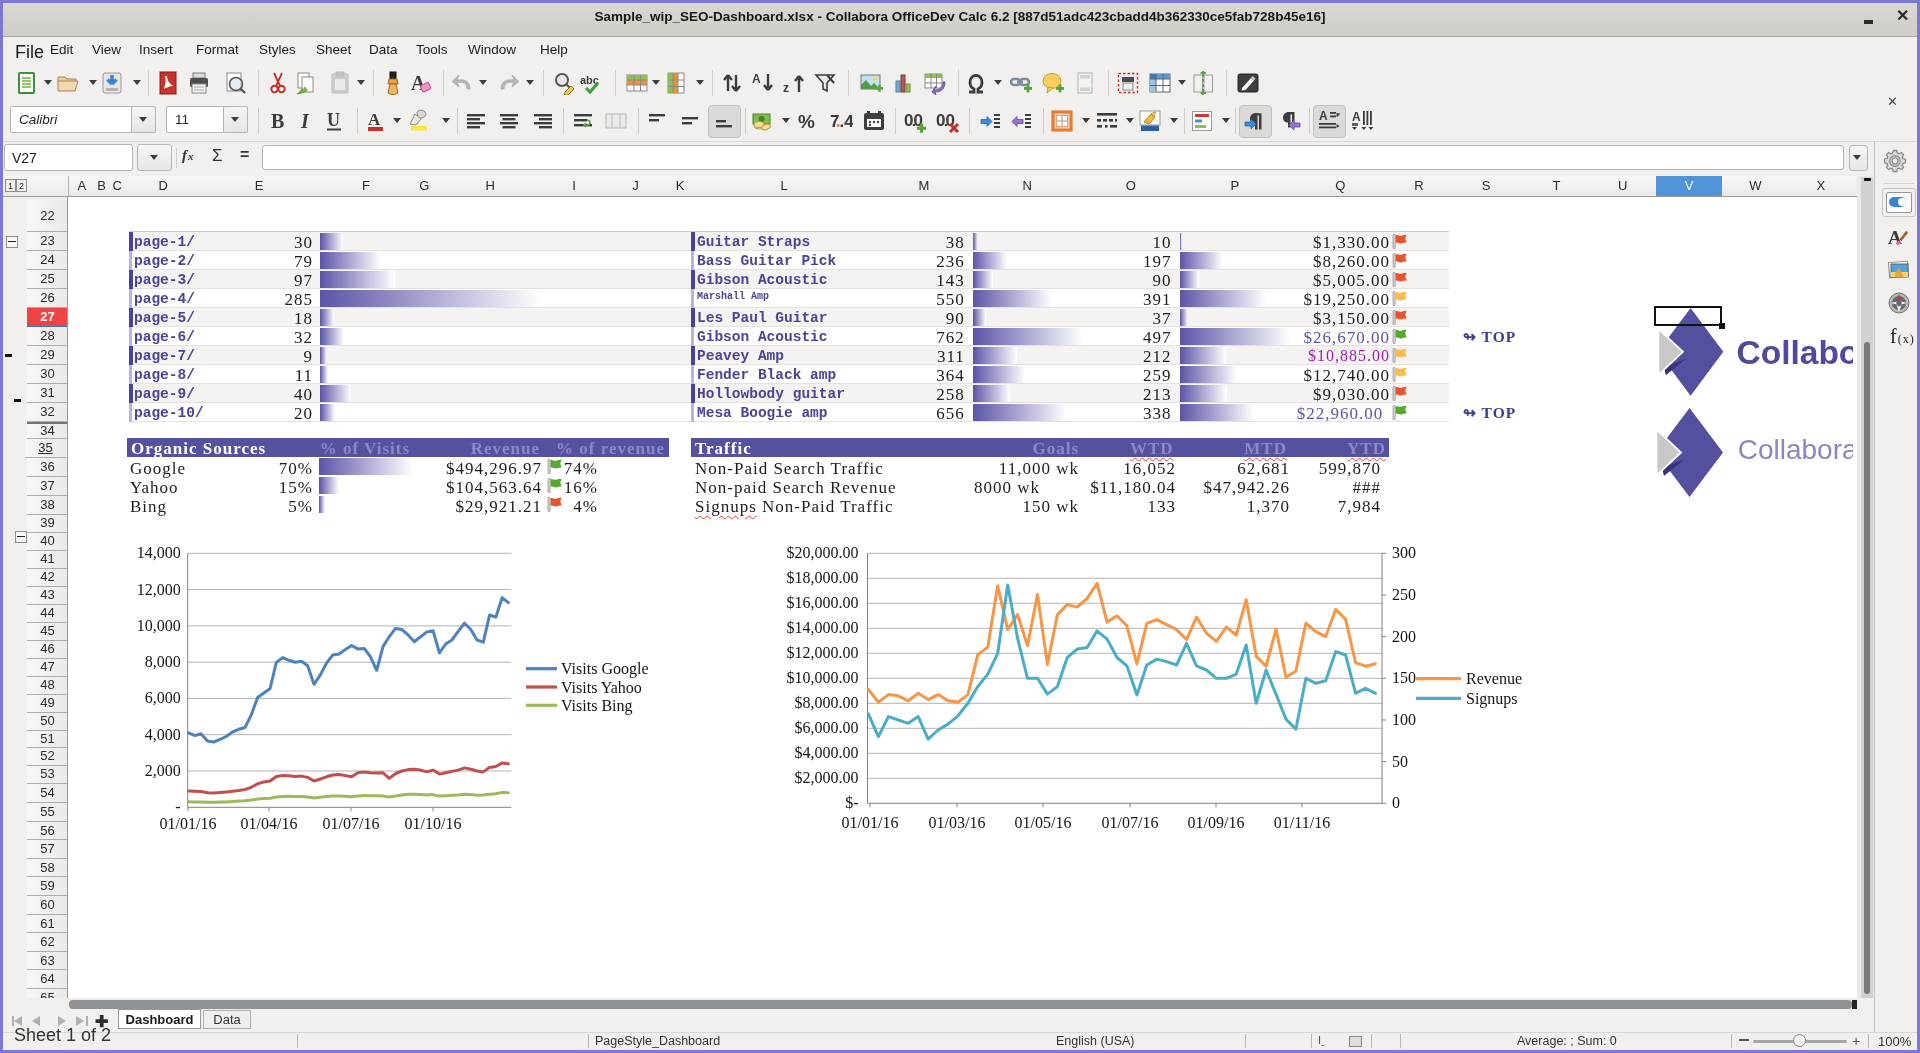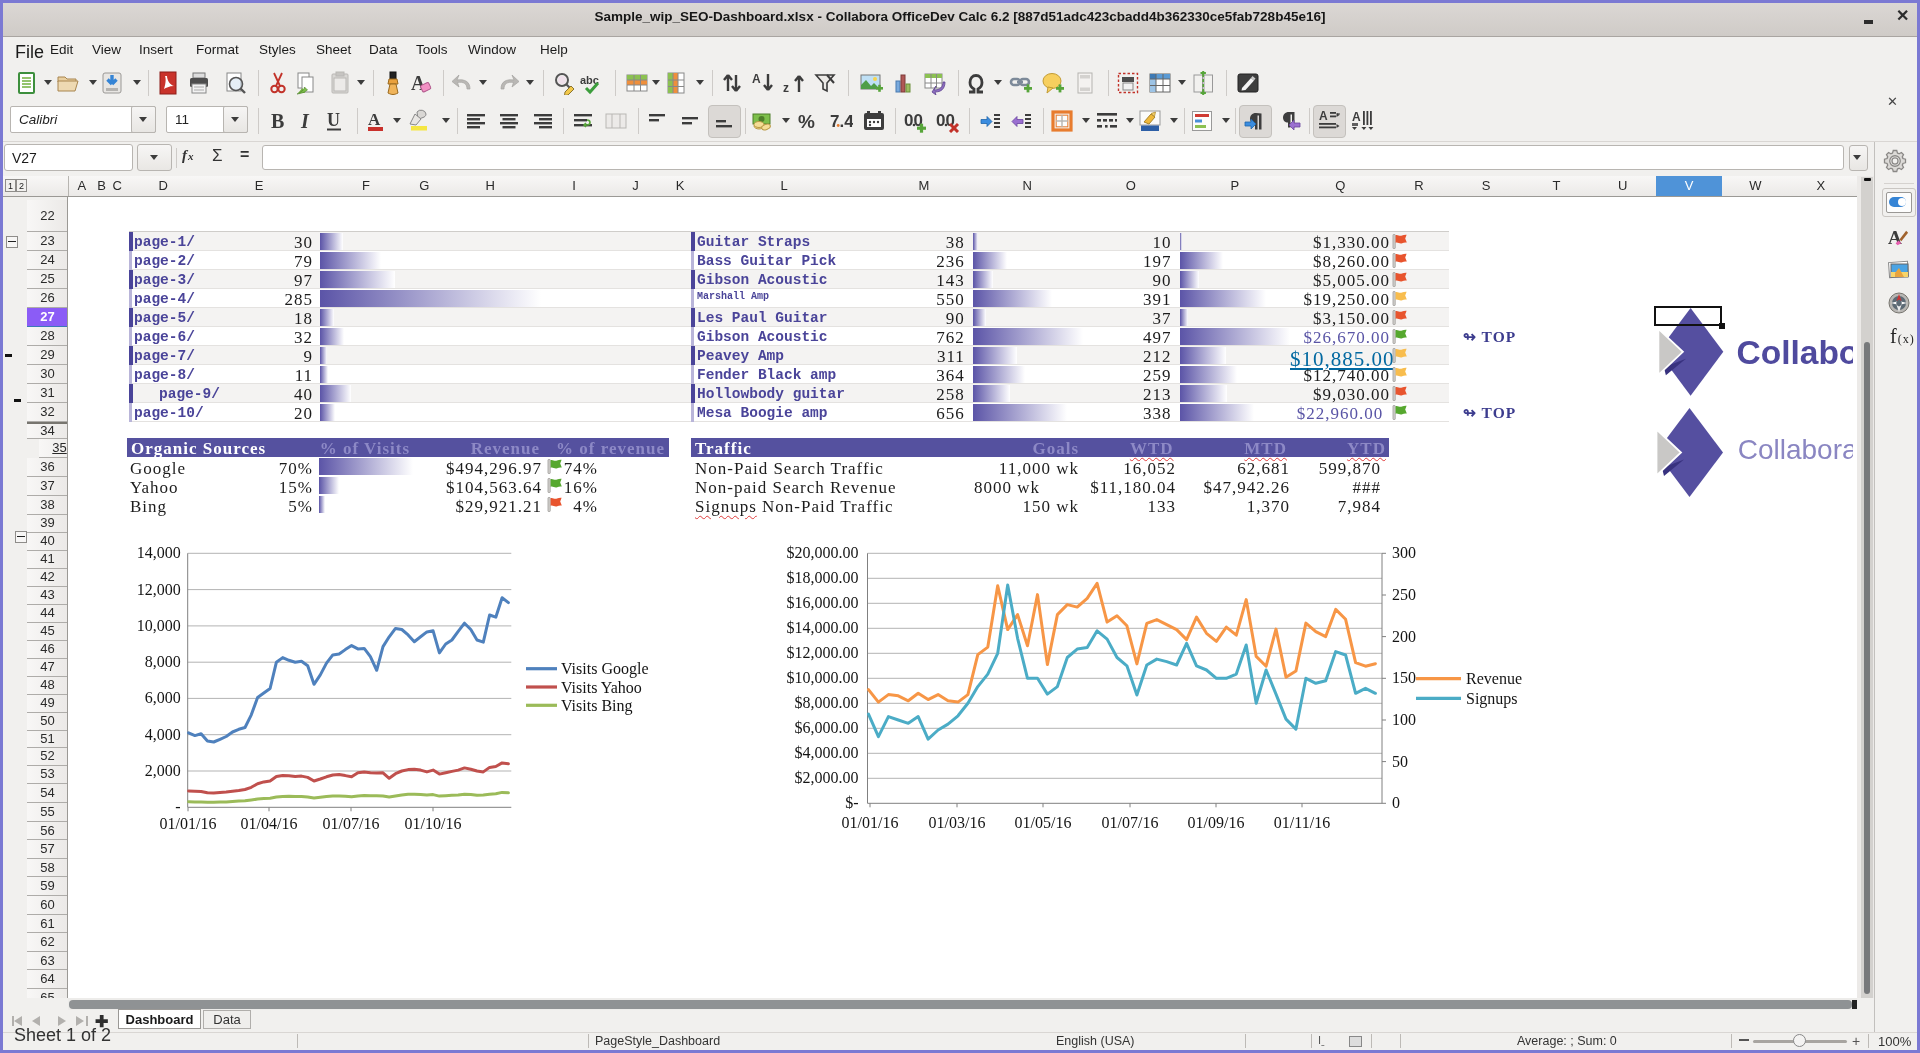--- a/index.html
+++ b/index.html
@@ -97,28 +97,28 @@
 <div class="abs" style="left:1655.9px;top:197px;width:1px;height:3px;background:#b7b5b1;"></div>
 <div class="abs" style="left:1722.3px;top:197px;width:1px;height:3px;background:#b7b5b1;"></div>
 <div class="abs" style="left:1788.6px;top:197px;width:1px;height:3px;background:#b7b5b1;"></div>
 <div class="abs" style="left:1864px;top:177.5px;width:7px;height:3.5px;background:#111;border-radius:1px;z-index:9;"></div>
 <div class="abs" style="left:3px;top:197px;width:24px;height:801px;background:#f1f0ee;"></div>
 <div class="rowh" style="left:27px;top:199.5px;width:41px;height:31.0px;line-height:31.0px;">22</div>
 <div class="rowh" style="left:27px;top:231.5px;width:41px;height:18.0px;line-height:18.0px;">23</div>
 <div class="rowh" style="left:27px;top:250.5px;width:41px;height:18.0px;line-height:18.0px;">24</div>
 <div class="rowh" style="left:27px;top:269.5px;width:41px;height:18.0px;line-height:18.0px;">25</div>
 <div class="rowh" style="left:27px;top:288.5px;width:41px;height:18.0px;line-height:18.0px;">26</div>
-<div class="rowh" style="left:27px;top:307.5px;width:41px;height:18.0px;line-height:18.0px;background:#8b5cf6;color:#fff;font-weight:bold;border-bottom:1px solid #3c7ab8;">27</div>
+<div class="rowh" style="left:27px;top:307.5px;width:41px;height:18.0px;line-height:18.0px;background:#ef4444;color:#fff;font-weight:bold;border-bottom:1px solid #3c7ab8;">27</div>
 <div class="rowh" style="left:27px;top:326.5px;width:41px;height:18.0px;line-height:18.0px;">28</div>
 <div class="rowh" style="left:27px;top:345.5px;width:41px;height:18.0px;line-height:18.0px;">29</div>
 <div class="rowh" style="left:27px;top:364.5px;width:41px;height:18.0px;line-height:18.0px;">30</div>
 <div class="rowh" style="left:27px;top:383.5px;width:41px;height:18.0px;line-height:18.0px;">31</div>
 <div class="rowh" style="left:27px;top:402.5px;width:41px;height:18.0px;line-height:18.0px;">32</div>
 <div class="rowh" style="left:27px;top:421.5px;width:41px;height:16.5px;line-height:16.5px;border-top:2px solid #77756f;top:421.5px;height:14.5px;line-height:14.5px;">34</div>
-<div class="rowh" style="left:39px;top:439px;width:41px;height:18px;line-height:18px;text-decoration:underline;">35</div>
+<div class="rowh" style="left:25px;top:439px;width:41px;height:18px;line-height:18px;text-decoration:underline;">35</div>
 <div class="rowh" style="left:27px;top:458px;width:41px;height:18px;line-height:18px;">36</div>
 <div class="rowh" style="left:27px;top:477px;width:41px;height:18px;line-height:18px;">37</div>
 <div class="rowh" style="left:27px;top:496px;width:41px;height:18px;line-height:18px;">38</div>
 <div class="rowh" style="left:27px;top:515px;width:41px;height:16.960000000000036px;line-height:16.960000000000036px;">39</div>
 <div class="rowh" style="left:27px;top:532.96px;width:41px;height:16.960000000000036px;line-height:16.960000000000036px;">40</div>
 <div class="rowh" style="left:27px;top:550.9200000000001px;width:41px;height:16.960000000000036px;line-height:16.960000000000036px;">41</div>
 <div class="rowh" style="left:27px;top:568.8800000000001px;width:41px;height:16.960000000000036px;line-height:16.960000000000036px;">42</div>
 <div class="rowh" style="left:27px;top:586.8400000000001px;width:41px;height:16.960000000000036px;line-height:16.960000000000036px;">43</div>
 <div class="rowh" style="left:27px;top:604.8000000000002px;width:41px;height:16.960000000000036px;line-height:16.960000000000036px;">44</div>
 <div class="rowh" style="left:27px;top:622.7600000000002px;width:41px;height:16.960000000000036px;line-height:16.960000000000036px;">45</div>
@@ -264,21 +264,21 @@
 <div class="abs ser" style="left:200px;top:328.0px;width:113px;text-align:right;font-size:17px;color:#1c1c1c;">32</div>
 <div class="abs" style="left:319.5px;top:327.5px;width:24.8px;height:17px;background:linear-gradient(90deg,#5b54a7,#ffffff);"></div>
 <div class="abs" style="left:128.5px;top:345.5px;width:4px;height:19px;background:#4a4499;"></div>
 <div class="abs mon" style="left:134px;top:348.0px;font-size:14.5px;font-weight:bold;color:#4a4499;">page-7/</div>
 <div class="abs ser" style="left:200px;top:347.0px;width:113px;text-align:right;font-size:17px;color:#1c1c1c;">9</div>
 <div class="abs" style="left:319.5px;top:346.5px;width:7.0px;height:17px;background:linear-gradient(90deg,#5b54a7,#ffffff);"></div>
 <div class="abs mon" style="left:134px;top:367.0px;font-size:14.5px;font-weight:bold;color:#4a4499;">page-8/</div>
 <div class="abs ser" style="left:200px;top:366.0px;width:113px;text-align:right;font-size:17px;color:#1c1c1c;">11</div>
 <div class="abs" style="left:319.5px;top:365.5px;width:8.5px;height:17px;background:linear-gradient(90deg,#5b54a7,#ffffff);"></div>
 <div class="abs" style="left:128.5px;top:383.5px;width:4px;height:19px;background:#4a4499;"></div>
-<div class="abs mon" style="left:134px;top:386.0px;font-size:14.5px;font-weight:bold;color:#4a4499;margin-left:25px;">page-9/</div>
+<div class="abs mon" style="left:134px;top:386.0px;font-size:14.5px;font-weight:bold;color:#4a4499;">page-9/</div>
 <div class="abs ser" style="left:200px;top:385.0px;width:113px;text-align:right;font-size:17px;color:#1c1c1c;">40</div>
 <div class="abs" style="left:319.5px;top:384.5px;width:31.0px;height:17px;background:linear-gradient(90deg,#5b54a7,#ffffff);"></div>
 <div class="abs mon" style="left:134px;top:405.0px;font-size:14.5px;font-weight:bold;color:#4a4499;">page-10/</div>
 <div class="abs ser" style="left:200px;top:404.0px;width:113px;text-align:right;font-size:17px;color:#1c1c1c;">20</div>
 <div class="abs" style="left:319.5px;top:403.5px;width:15.5px;height:17px;background:linear-gradient(90deg,#5b54a7,#ffffff);"></div>
 <div class="abs" style="left:691.3px;top:231.5px;width:4px;height:19px;background:#4a4499;"></div>
 <div class="abs mon" style="left:697px;top:234.0px;font-size:14.5px;font-weight:bold;color:#4a4499;">Guitar Straps</div>
 <div class="abs ser" style="left:876.8px;top:233.0px;width:88px;text-align:right;font-size:17px;color:#1c1c1c;">38</div>
 <div class="abs" style="left:972.5px;top:232.5px;width:5.5px;height:17px;background:linear-gradient(90deg,#5b54a7,#ffffff);"></div>
 <div class="abs ser" style="left:1083.5px;top:233.0px;width:88px;text-align:right;font-size:17px;color:#1c1c1c;">10</div>
@@ -340,21 +340,21 @@
 <rect x="1" y="0.5" width="2.2" height="14" rx="0.6" fill="#d8d6d3" stroke="#8f8d8a" stroke-width="0.7"></rect>
 <path d="M3.6 1.2 C5.5 0.2 7.5 2.6 10 1.6 C11.5 1.0 13 0.6 14.6 0.8 L13.2 4.4 L14.8 8.6 C13 8.2 11.6 8.6 10.2 9.2 C7.8 10.2 5.6 7.8 3.6 8.8 Z" fill="#56a82e"></path>
 </svg>
 <div class="abs ser" style="left:1463px;top:328.0px;font-size:15.5px;font-weight:bold;color:#3c3c8e;">↬ TOP</div>
 <div class="abs" style="left:691.3px;top:345.5px;width:4px;height:19px;background:#4a4499;"></div>
 <div class="abs mon" style="left:697px;top:348.0px;font-size:14.5px;font-weight:bold;color:#4a4499;">Peavey Amp</div>
 <div class="abs ser" style="left:876.8px;top:347.0px;width:88px;text-align:right;font-size:17px;color:#1c1c1c;">311</div>
 <div class="abs" style="left:972.5px;top:346.5px;width:44.9px;height:17px;background:linear-gradient(90deg,#5b54a7,#ffffff);"></div>
 <div class="abs ser" style="left:1083.5px;top:347.0px;width:88px;text-align:right;font-size:17px;color:#1c1c1c;">212</div>
 <div class="abs" style="left:1179.5px;top:346.5px;width:46.9px;height:17px;background:linear-gradient(90deg,#5b54a7,#ffffff);"></div>
-<div class="abs ser" style="left:1290px;top:347.0px;width:100px;text-align:right;font-size:21px;color:#0369a1;text-decoration:underline;">$10,885.00</div>
+<div class="abs ser" style="left:1290px;top:347.0px;width:100px;text-align:right;font-size:16px;color:#a21caf;">$10,885.00</div>
 <svg class="abs" style="left:1392px;top:347.5px;" width="16" height="15" viewBox="0 0 16 15">
 <rect x="1" y="0.5" width="2.2" height="14" rx="0.6" fill="#d8d6d3" stroke="#8f8d8a" stroke-width="0.7"></rect>
 <path d="M3.6 1.2 C5.5 0.2 7.5 2.6 10 1.6 C11.5 1.0 13 0.6 14.6 0.8 L13.2 4.4 L14.8 8.6 C13 8.2 11.6 8.6 10.2 9.2 C7.8 10.2 5.6 7.8 3.6 8.8 Z" fill="#f8bd4e"></path>
 </svg>
 <div class="abs mon" style="left:697px;top:367.0px;font-size:14.5px;font-weight:bold;color:#4a4499;">Fender Black amp</div>
 <div class="abs ser" style="left:876.8px;top:366.0px;width:88px;text-align:right;font-size:17px;color:#1c1c1c;">364</div>
 <div class="abs" style="left:972.5px;top:365.5px;width:52.5px;height:17px;background:linear-gradient(90deg,#5b54a7,#ffffff);"></div>
 <div class="abs ser" style="left:1083.5px;top:366.0px;width:88px;text-align:right;font-size:17px;color:#1c1c1c;">259</div>
 <div class="abs" style="left:1179.5px;top:365.5px;width:57.3px;height:17px;background:linear-gradient(90deg,#5b54a7,#ffffff);"></div>
 <div class="abs ser" style="left:1290px;top:366.0px;width:100px;text-align:right;font-size:17px;color:#1c1c1c;">$12,740.00</div>

